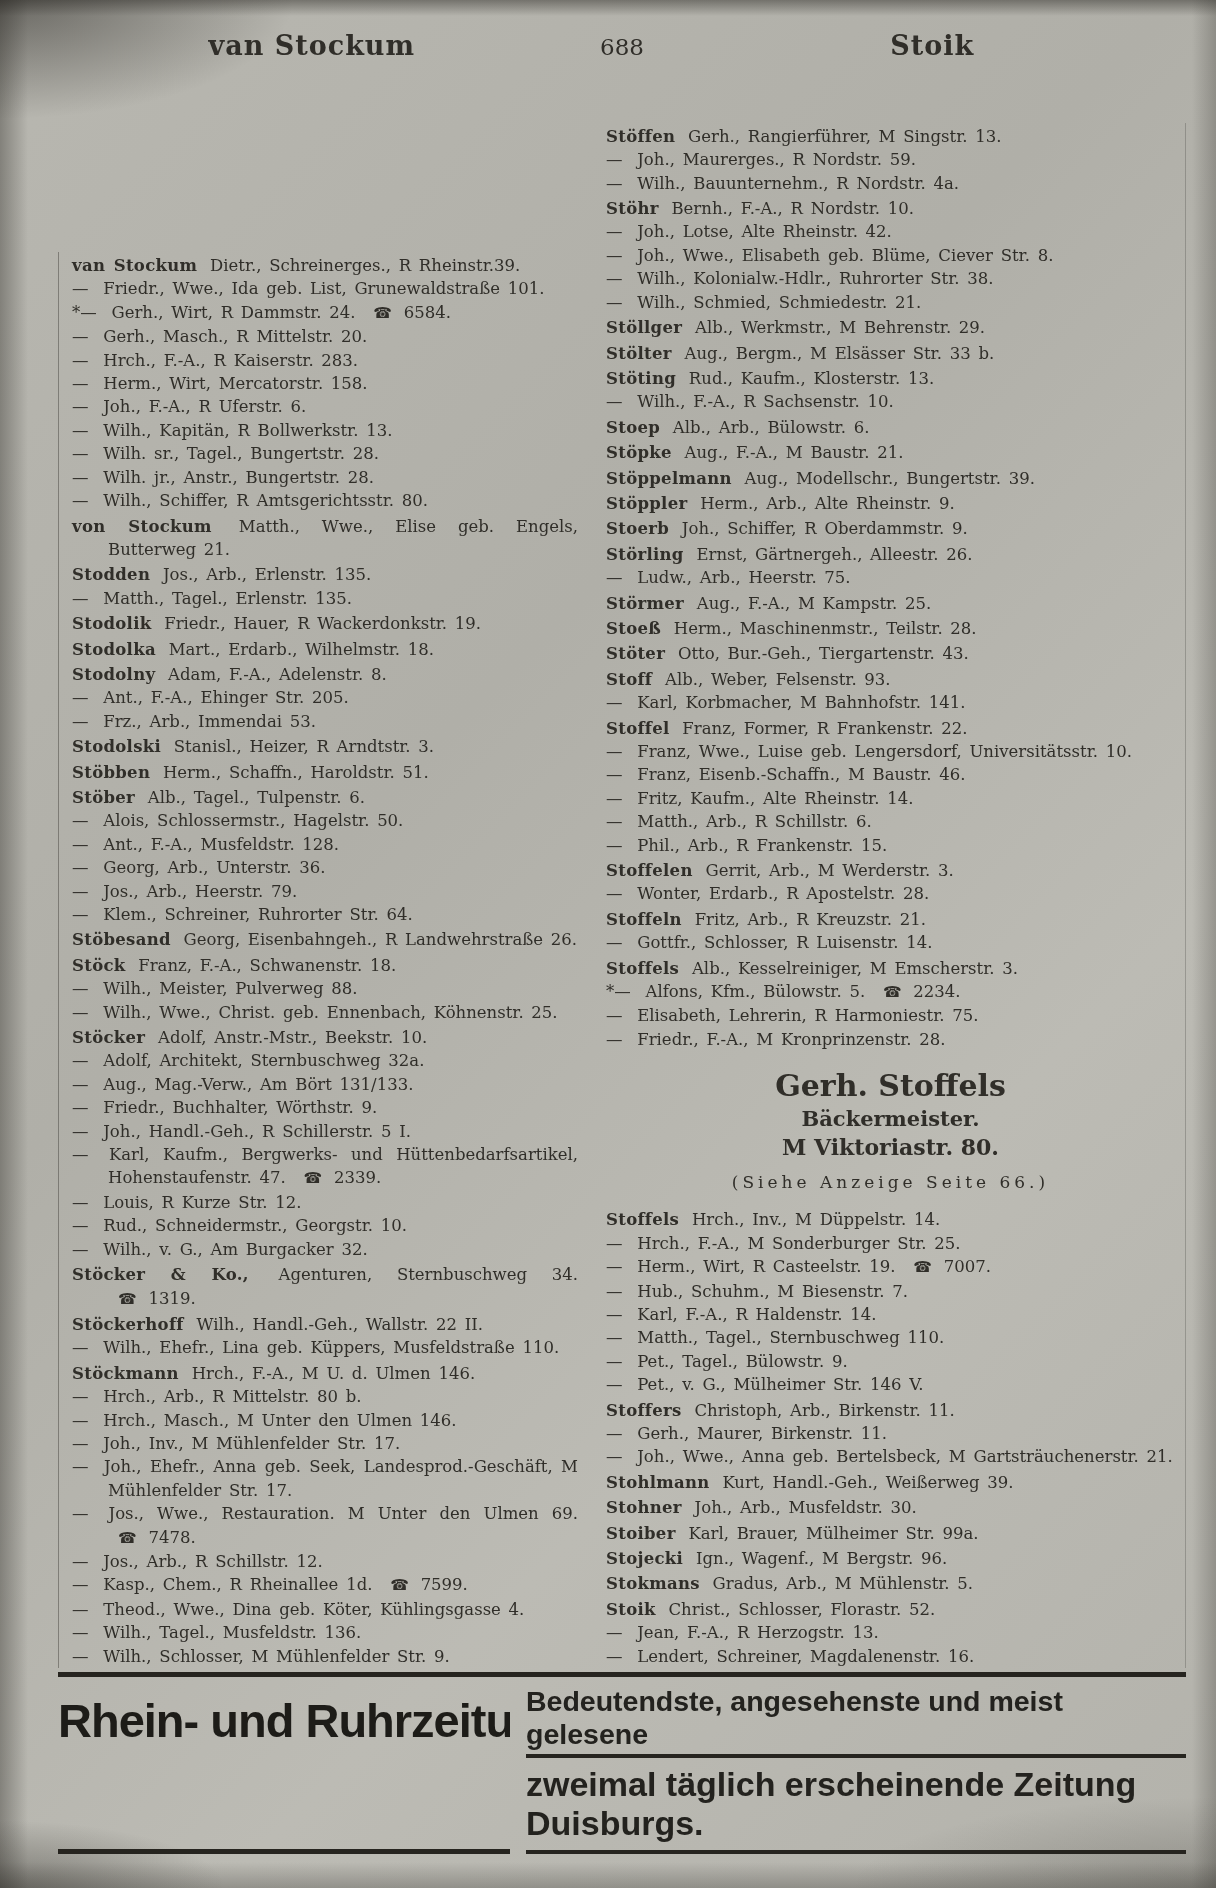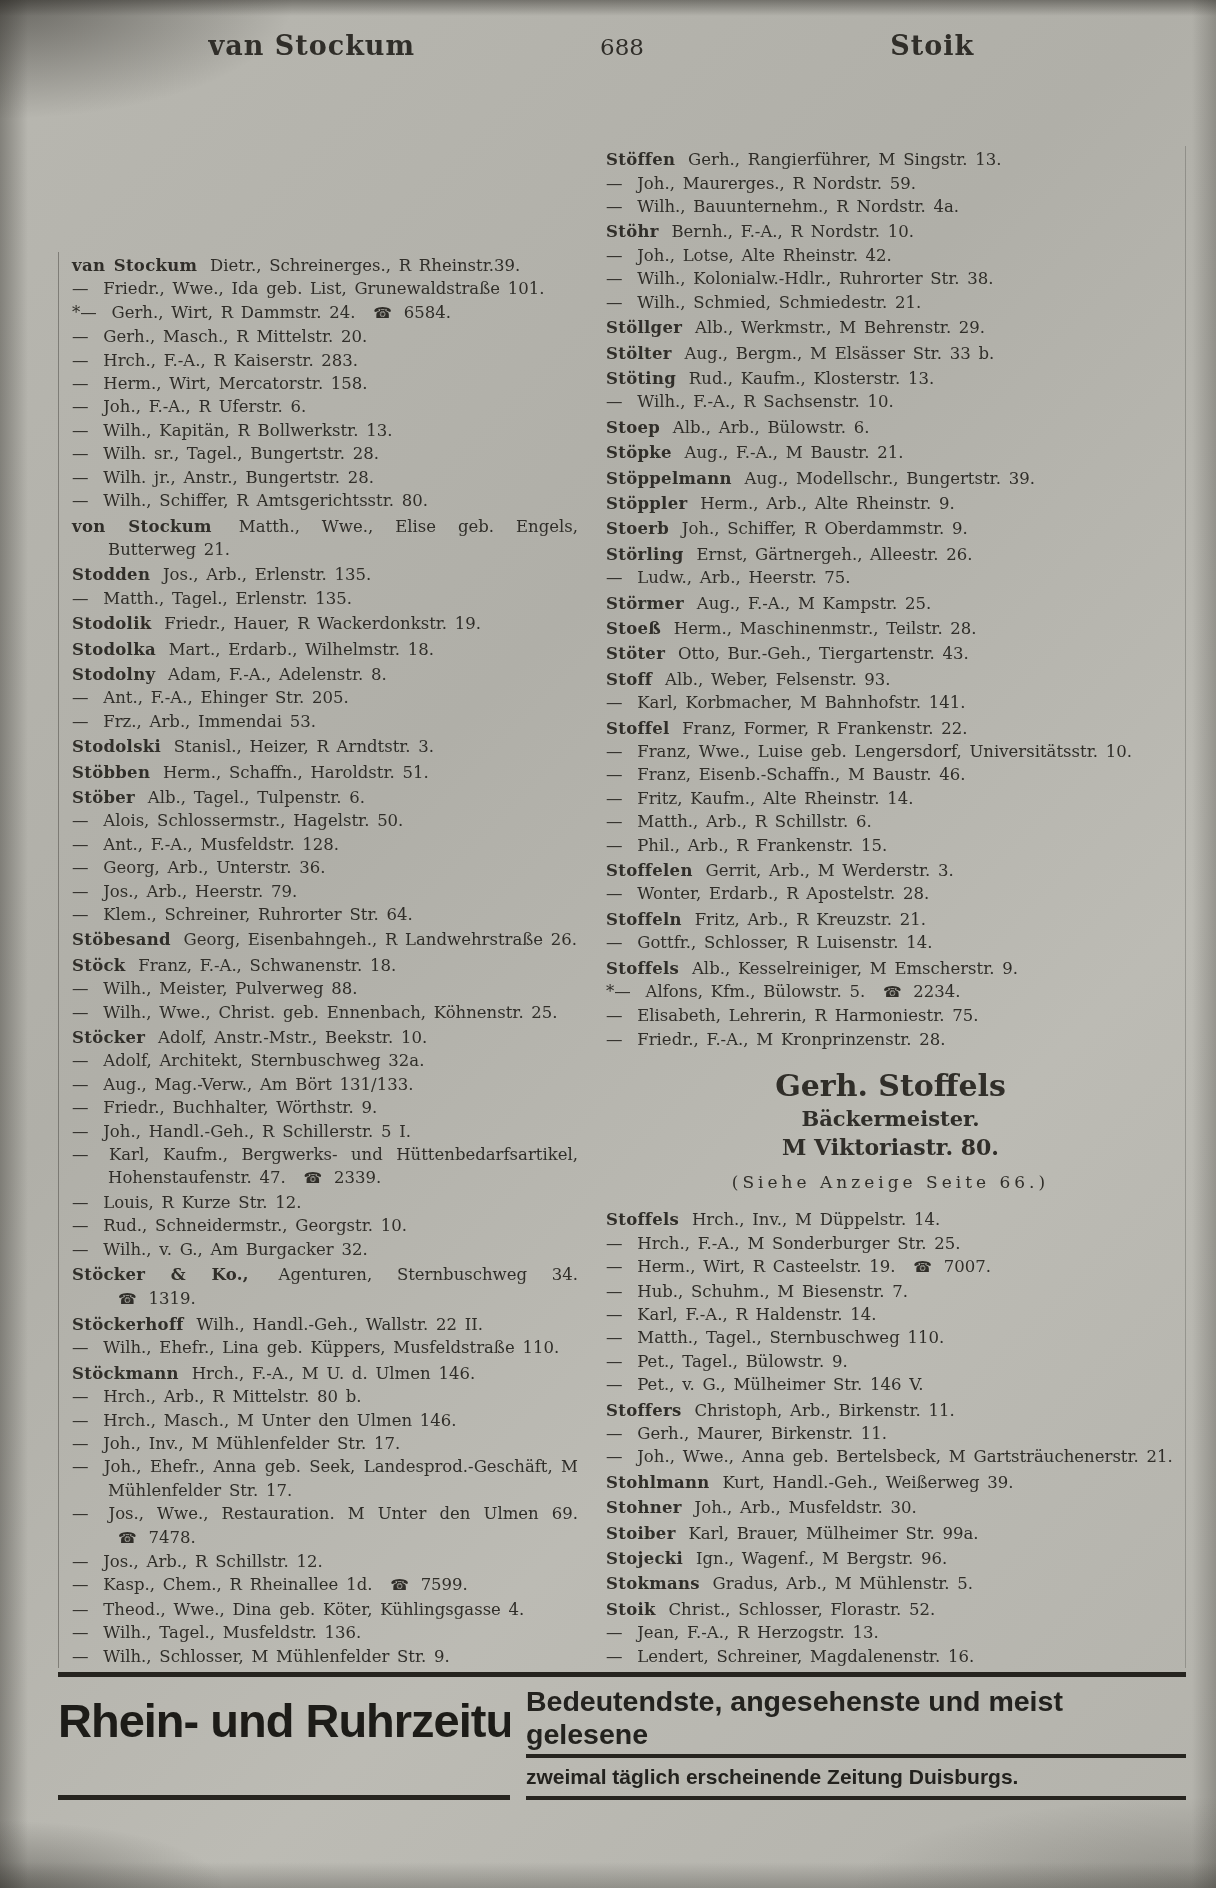--- a/index.html
+++ b/index.html
@@ -39,21 +39,21 @@
   .ad-addr{font-weight:bold;font-size:22px;line-height:1.4;}
   .ad-note{font-size:17px;letter-spacing:4px;margin-top:8px;}
   .banner{display:flex;align-items:stretch;border-top:5px solid #26241f;margin-top:4px;padding-top:8px;}
   .brand{
     width:452px;font-family:"Liberation Sans",sans-serif;font-weight:bold;
     font-size:47px;letter-spacing:-1px;color:#1d1c18;line-height:1.55;
     border-bottom:5px solid #26241f;white-space:nowrap;overflow:hidden;
   }
   .banner-lines{flex:1;padding-left:16px;font-family:"Liberation Sans",sans-serif;font-weight:bold;color:#242val21d;}
   .bl1{font-size:28.5px;border-bottom:4px solid #26241f;padding-bottom:3px;color:#23221e;}
-  .bl2{font-size:21px;border-bottom:4px solid #26241f;padding:7px 0 7px 0;color:#23221e;}
+  .bl2{font-size:34px;border-bottom:4px solid #26241f;padding:7px 0 7px 0;color:#23221e;}
 </style>
 </head>
 <body>
 
 <div class="scan">
   <div class="page">
 
     <header class="page-header">
       <div class="guide left">van Stockum</div>
       <div class="pagenum">688</div>
@@ -493,20 +493,26 @@
               
             </p>
 
             <p class="entry">
               <span class="pre">—</span>
               
               <span class="rest">Joh., Lotse, Alte Rheinstr. 42.</span>
               
             </p>
 
+            <p class="entry">
+              <span class="pre">—</span>
+              
+              <span class="rest">Joh., Wwe., Elisabeth geb. Blüme, Ciever Str. 8.</span>
+              
+            </p>
 
             <p class="entry">
               <span class="pre">—</span>
               
               <span class="rest">Wilh., Kolonialw.-Hdlr., Ruhrorter Str. 38.</span>
               
             </p>
 
             <p class="entry">
               <span class="pre">—</span>
@@ -693,21 +699,21 @@
             <p class="entry">
               <span class="pre">—</span>
               
               <span class="rest">Gottfr., Schlosser, R Luisenstr. 14.</span>
               
             </p>
 
             <p class="entry grp">
               
               <b class="lead">Stoffels</b>
-              <span class="rest">Alb., Kesselreiniger, M Emscherstr. 9.</span>
+              <span class="rest">Alb., Kesselreiniger, M Emscherstr. 3.</span>
               
             </p>
 
             <p class="entry">
               <span class="pre">*—</span>
               
               <span class="rest">Alfons, Kfm., Bülowstr. 5.</span>
               <span class="tel">
                 <span class="phone-icon">☎</span>
                 <span>2234.</span>

